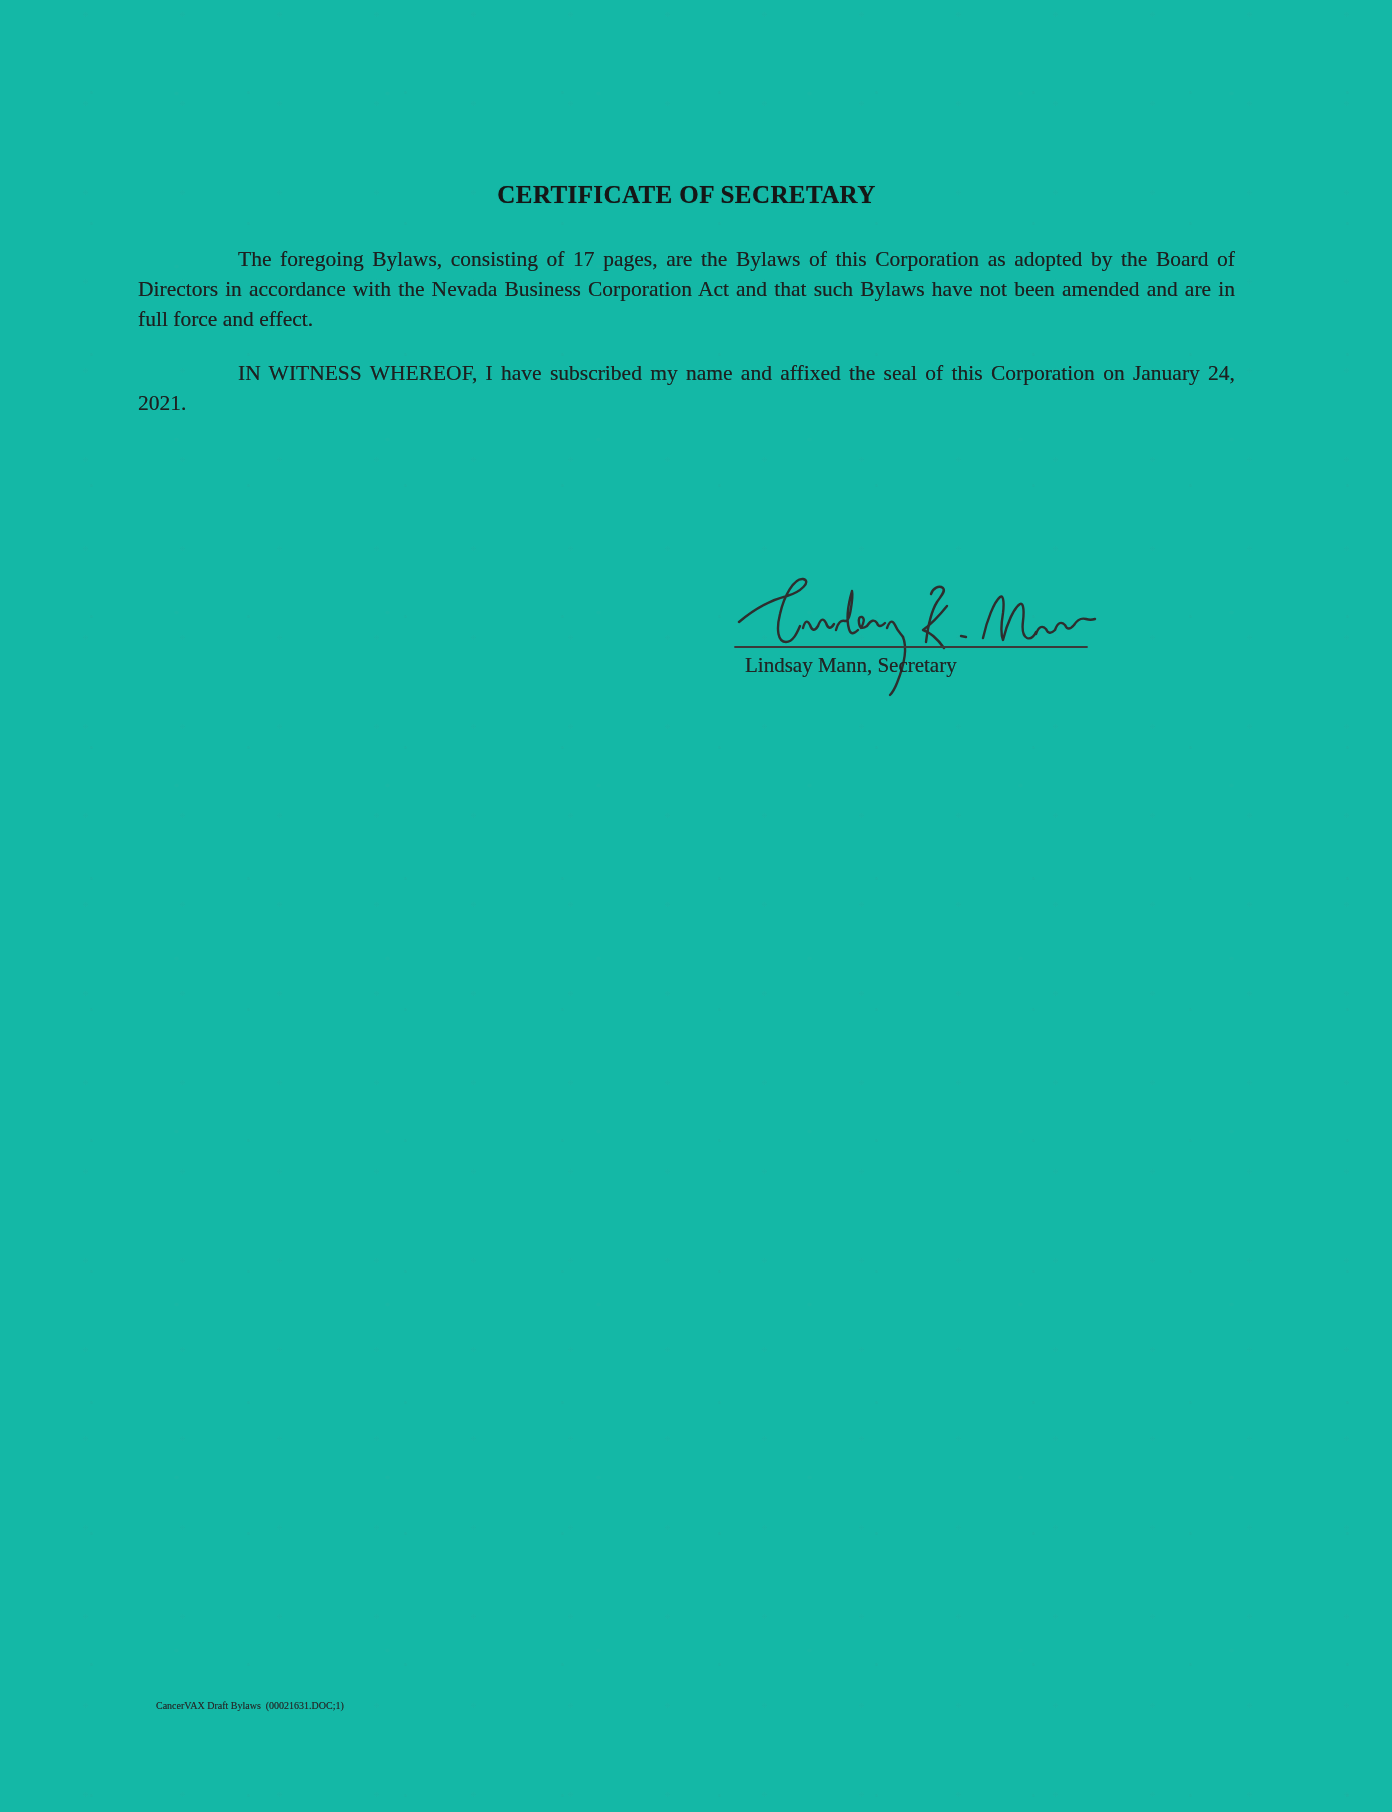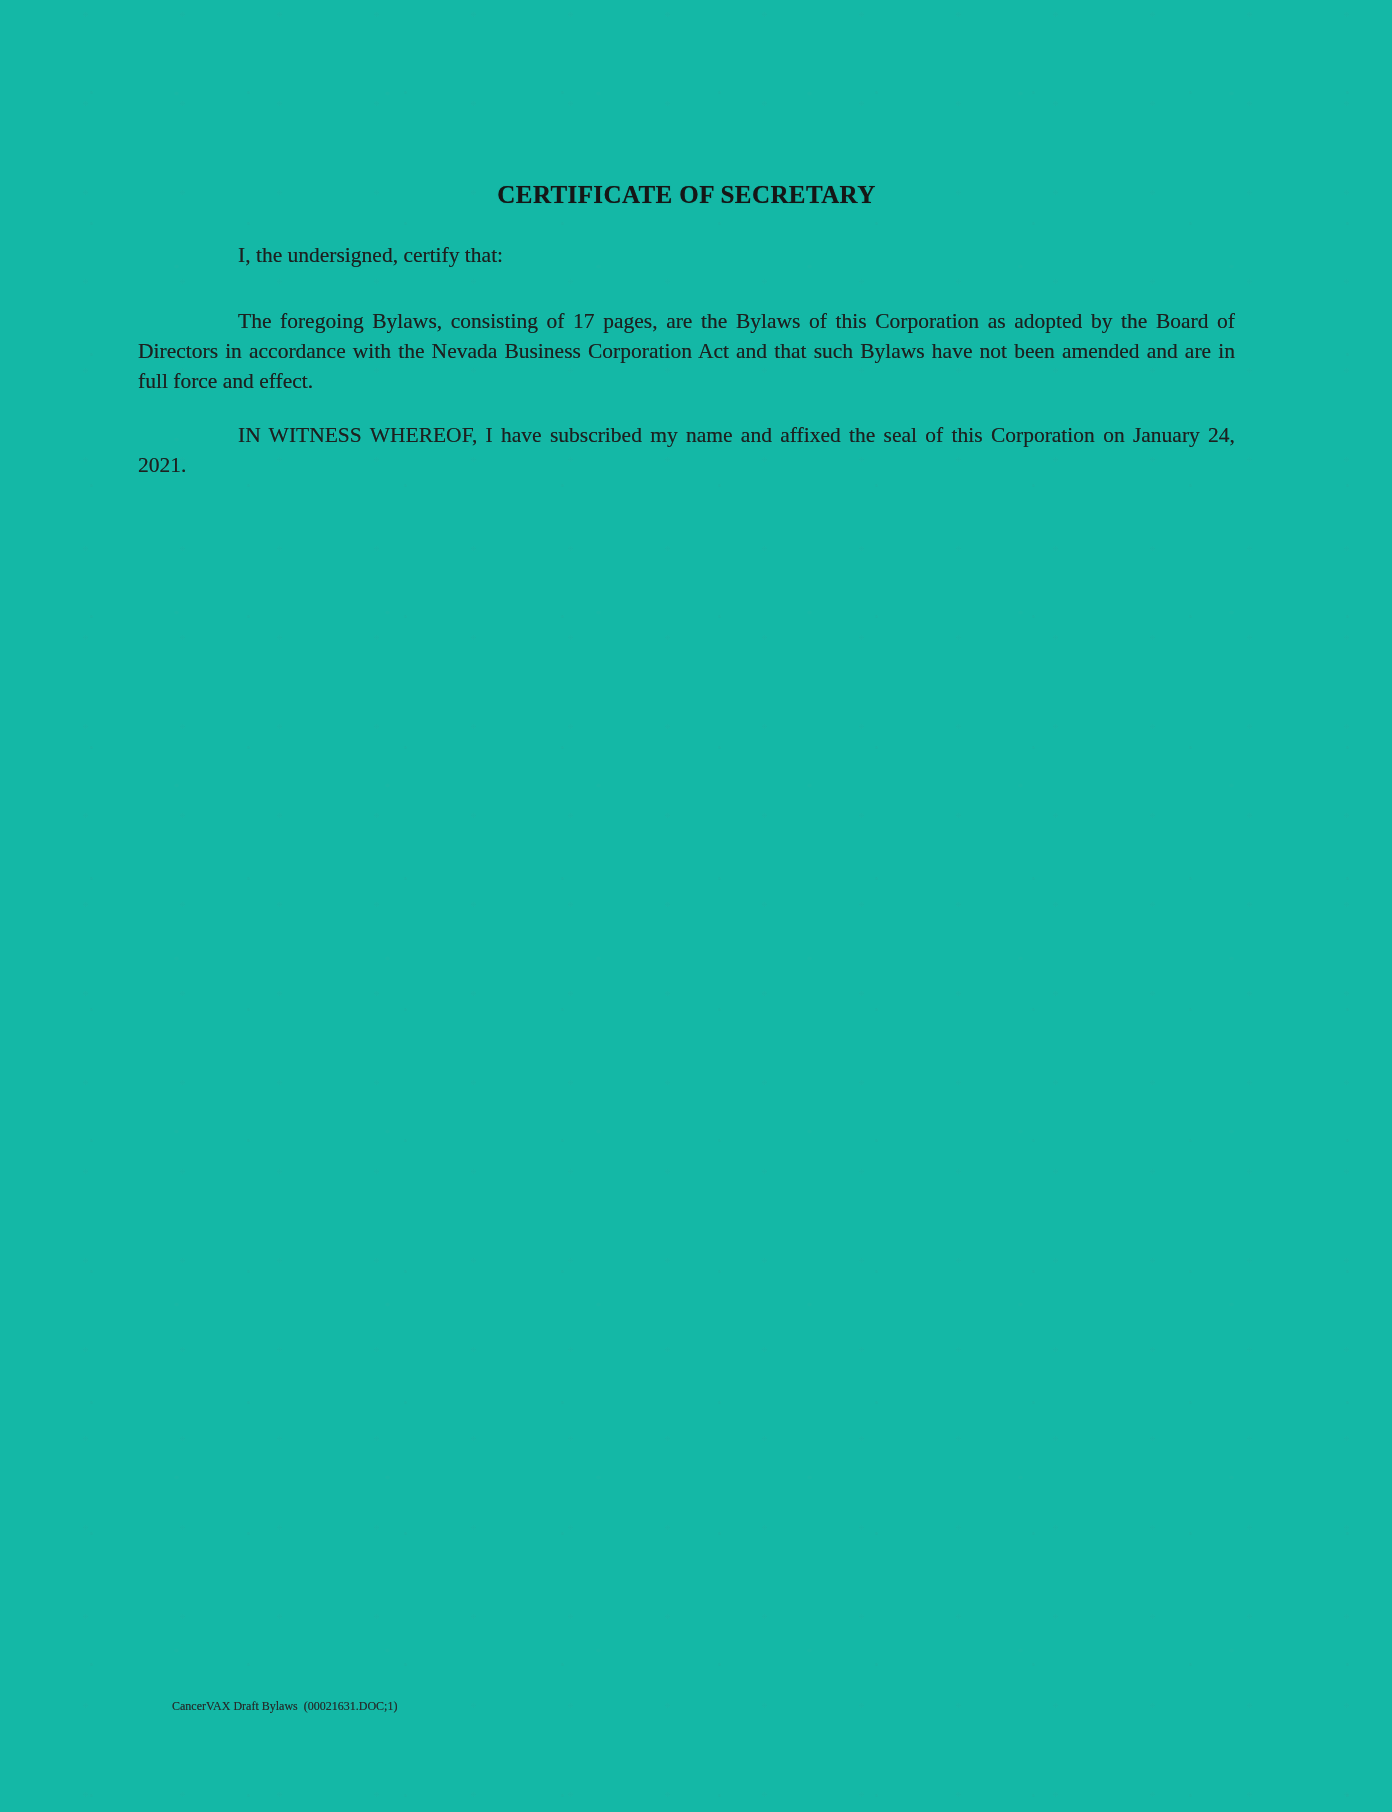--- a/index.html
+++ b/index.html
@@ -73,41 +73,64 @@
     top: 82px;
     width: 355px;
     font-size: 21px;
     line-height: 26px;
     color: #242424;
     text-shadow: 0 0 0.6px rgba(0,0,0,0.45);
     white-space: nowrap;
   }
   .doc-footer {
     position: absolute;
-    left: 172px;
+    left: 156px;
     top: 1697px;
-    font-size: 12px;
+    font-size: 10px;
     line-height: 18px;
     color: #2a2a2a;
     white-space: pre;
     text-shadow: 0 0 0.5px rgba(0,0,0,0.4);
   }
 </style>
 </head>
 <body>
 
 <div class="page">
 
   <div class="content">
     <h1 class="doc-title">CERTIFICATE OF SECRETARY</h1>
 
-    <p class="para p1">I, the undersigned, certify that:</p>
 
 
     <p class="para p3">The foregoing Bylaws, consisting of 17 pages, are the Bylaws of this Corporation as adopted by the Board of Directors in accordance with the Nevada Business Corporation Act and that such Bylaws have not been amended and are in full force and effect.</p>
 
     <p class="para p4">IN WITNESS WHEREOF, I have subscribed my name and affixed the seal of this Corporation on January 24, 2021.</p>
   </div>
 
+  <div class="signature-block">
+    <svg class="signature-svg" width="365" height="130" viewBox="0 0 365 130" fill="none" stroke="#2e2e2e" stroke-width="2.4" stroke-linecap="round" stroke-linejoin="round">
+
+      <path d="M 4 52 C 18 40 36 30 52 26 C 66 22 77 11 68 9 C 59 8 49 26 45 44 C 41 60 43 72 51 72 C 58 72 62 63 65 56"></path>
+
+      <path d="M 68 58 q 3 -11 7 -3 q 3 9 8 1 q 4 -11 8 -3 q 3 9 8 1"></path>
+      <path d="M 101 60 q 3 -11 9 -9 q 4 1 6 -13 q 2 -12 1 -17 q -7 24 -3 38 q 2 8 9 1"></path>
+      <path d="M 126 58 q 5 -9 1 -11 q -4 -1 -3 6 q 1 8 8 3 q 6 -9 10 -3 q 2 6 8 0"></path>
+      <path d="M 152 58 q 4 -11 8 -3 c 2 5 5 8 8 12"></path>
+
+      <path d="M 168 67 c 4 10 2 26 -6 46 c -2 5 -4 9 -7 12"></path>
+
+      <path d="M 196 24 c 2 -6 8 -9 12 -6 c 3 3 -2 8 -6 14 c -5 8 -9 24 -11 40"></path>
+      <path d="M 212 36 c -8 10 -17 19 -24 24 c 9 3 16 11 21 18"></path>
+
+      <path d="M 226 66 l 5 1"></path>
+
+      <path d="M 248 68 c 4 -18 11 -36 17 -41 c 4 -3 4 8 3 16 c -2 12 -2 22 0 27 c 4 -17 11 -32 17 -36 c 4 -2 4 9 3 17 c -1 8 0 15 4 17 q 5 2 9 -6"></path>
+      <path d="M 301 64 q 4 -11 10 -5 q 3 7 9 1 q 4 -11 10 -5 q 3 7 9 0 q 5 -8 12 -6 c 3 1 6 1 9 0"></path>
+
+      <line x1="0" y1="77" x2="352" y2="77" stroke="#3a3a3a" stroke-width="1.8"></line>
+    </svg>
+    <div class="signature-printed">Lindsay Mann, Secretary</div>
+  </div>
 
   <div class="doc-footer">CancerVAX Draft Bylaws  (00021631.DOC;1)</div>
 
 </div>
 
 </body></html>

